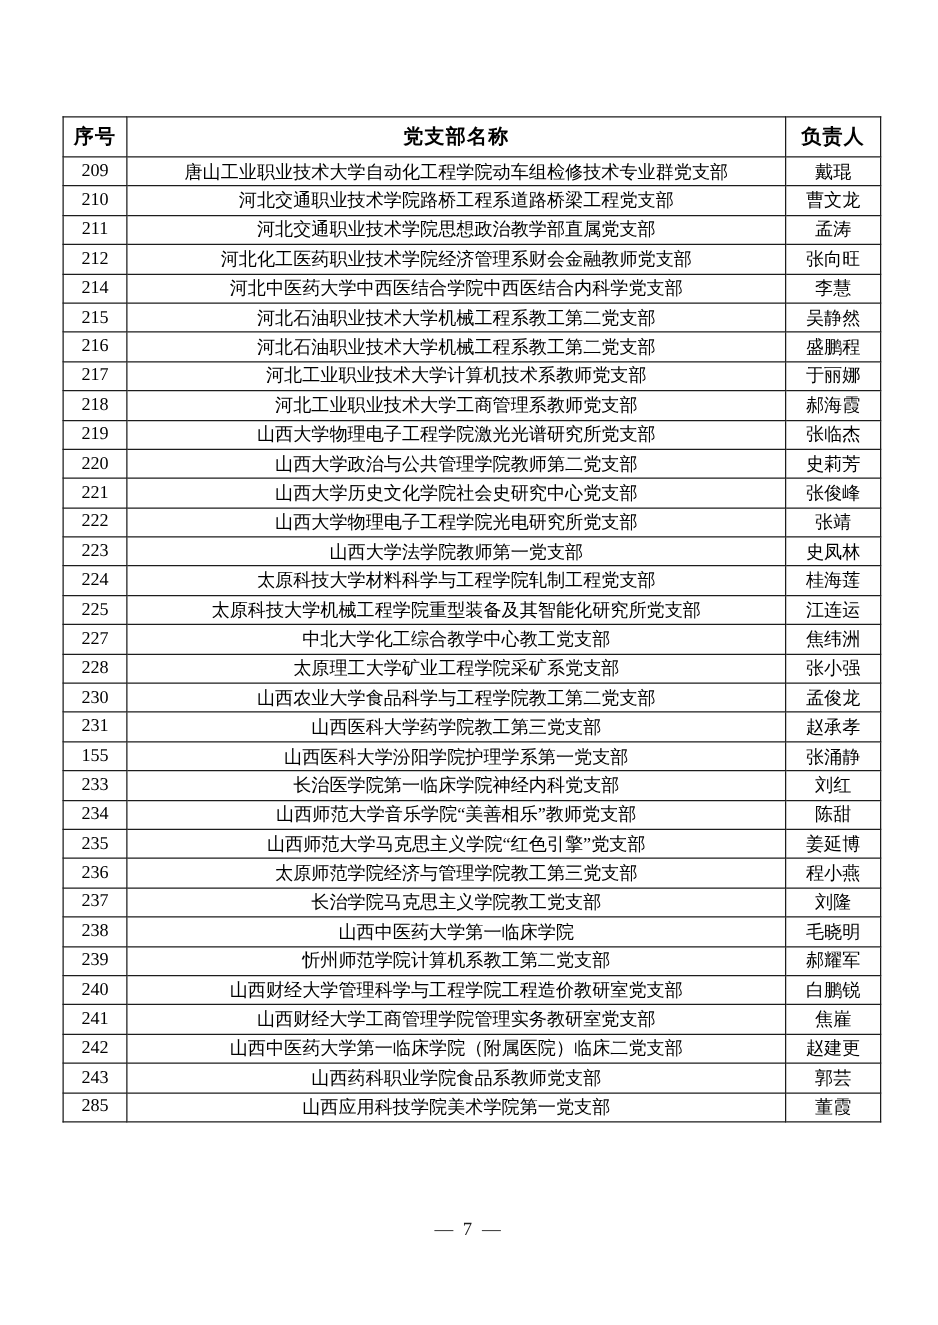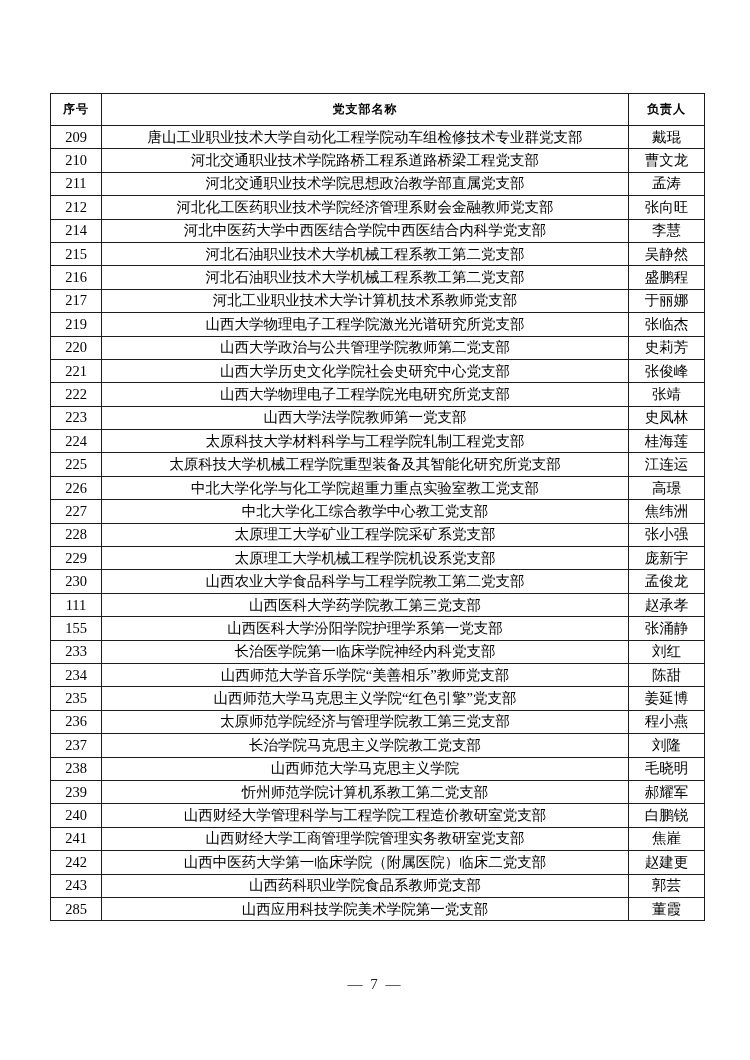--- a/index.html
+++ b/index.html
@@ -28,21 +28,21 @@
   table.roster td {
     border: 1px solid #1c1c1c;
     text-align: center;
     vertical-align: middle;
     padding: 0 2px;
     overflow: hidden;
     white-space: nowrap;
   }
   table.roster th {
     height: 31px;
-    font-size: 12px;
+    font-size: 16px;
     font-weight: bold;
     letter-spacing: 1px;
   }
   table.roster td {
     height: 22.4px;
     font-size: 14.5px;
     font-weight: normal;
   }
   td.seq {
     font-family: "Liberation Serif", "DejaVu Serif", serif;
@@ -115,20 +115,25 @@
           <td class="seq">216</td>
           <td>河北石油职业技术大学机械工程系教工第二党支部</td>
           <td>盛鹏程</td>
         </tr>
         <tr>
           <td class="seq">217</td>
           <td>河北工业职业技术大学计算机技术系教师党支部</td>
           <td>于丽娜</td>
         </tr>
         <tr>
+          <td class="seq">218</td>
+          <td>河北工业职业技术大学工商管理系教师党支部</td>
+          <td>郝海霞</td>
+        </tr>
+        <tr>
           <td class="seq">219</td>
           <td>山西大学物理电子工程学院激光光谱研究所党支部</td>
           <td>张临杰</td>
         </tr>
         <tr>
           <td class="seq">220</td>
           <td>山西大学政治与公共管理学院教师第二党支部</td>
           <td>史莉芳</td>
         </tr>
         <tr>
@@ -150,46 +155,36 @@
           <td class="seq">224</td>
           <td>太原科技大学材料科学与工程学院轧制工程党支部</td>
           <td>桂海莲</td>
         </tr>
         <tr>
           <td class="seq">225</td>
           <td>太原科技大学机械工程学院重型装备及其智能化研究所党支部</td>
           <td>江连运</td>
         </tr>
         <tr>
-          <td class="seq">226</td>
-          <td>中北大学化学与化工学院超重力重点实验室教工党支部</td>
-          <td>高璟</td>
-        </tr>
-        <tr>
           <td class="seq">227</td>
           <td>中北大学化工综合教学中心教工党支部</td>
           <td>焦纬洲</td>
         </tr>
         <tr>
           <td class="seq">228</td>
           <td>太原理工大学矿业工程学院采矿系党支部</td>
           <td>张小强</td>
         </tr>
         <tr>
-          <td class="seq">229</td>
-          <td>太原理工大学机械工程学院机设系党支部</td>
-          <td>庞新宇</td>
-        </tr>
-        <tr>
           <td class="seq">230</td>
           <td>山西农业大学食品科学与工程学院教工第二党支部</td>
           <td>孟俊龙</td>
         </tr>
         <tr>
-          <td class="seq">111</td>
+          <td class="seq">231</td>
           <td>山西医科大学药学院教工第三党支部</td>
           <td>赵承孝</td>
         </tr>
         <tr>
           <td class="seq">155</td>
           <td>山西医科大学汾阳学院护理学系第一党支部</td>
           <td>张涌静</td>
         </tr>
         <tr>
           <td class="seq">233</td>
@@ -211,21 +206,21 @@
           <td>太原师范学院经济与管理学院教工第三党支部</td>
           <td>程小燕</td>
         </tr>
         <tr>
           <td class="seq">237</td>
           <td>长治学院马克思主义学院教工党支部</td>
           <td>刘隆</td>
         </tr>
         <tr>
           <td class="seq">238</td>
-          <td>山西师范大学马克思主义学院</td>
+          <td>山西中医药大学第一临床学院</td>
           <td>毛晓明</td>
         </tr>
         <tr>
           <td class="seq">239</td>
           <td>忻州师范学院计算机系教工第二党支部</td>
           <td>郝耀军</td>
         </tr>
         <tr>
           <td class="seq">240</td>
           <td>山西财经大学管理科学与工程学院工程造价教研室党支部</td>

